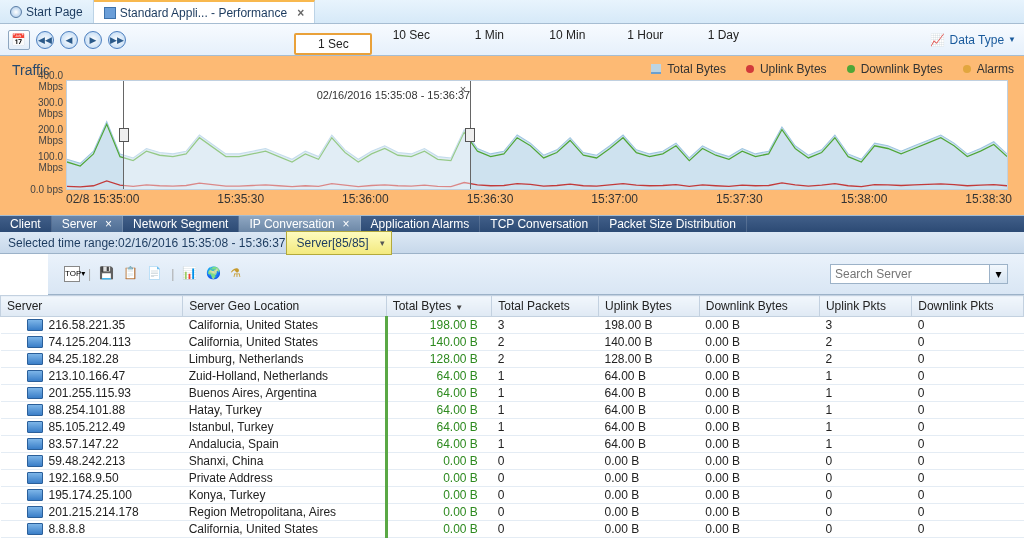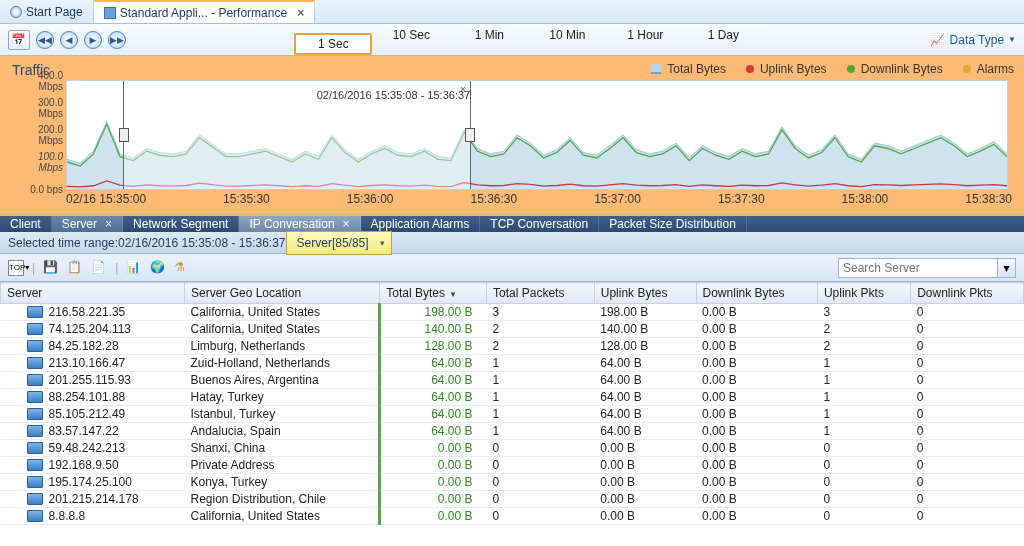--- a/index.html
+++ b/index.html
@@ -34,21 +34,21 @@
 .sel-close { position:absolute; right:4px; top:2px; font-size:11px; color:#555; cursor:pointer;}
 .sel-label { position:absolute; left:0; right:0; text-align:right; font-size:11px; color:#333; top:8px;}
 svg.series { position:absolute; left:0; top:0; width:100%; height:100%; }
 .sub-tabs { display:flex; background:linear-gradient(#415f89,#2c4a74); height:16px; align-items:stretch; color:#fff; font-size:12px;}
 .sub-tab { padding:3px 10px; display:inline-flex; align-items:center; gap:4px; cursor:pointer; border-right:1px solid rgba(255,255,255,0.15);}
 .sub-tab.active { background:linear-gradient(#6b87ab,#4e6d94); }
 .sub-tab.highlight { background:linear-gradient(#8fa7c2,#6c87a6);}
 .range-bar { display:flex; justify-content:flex-start; align-items:center; background:linear-gradient(#dce8f5,#c7d8ea); height:22px; padding:0 8px; font-size:12px; color:#1b3a5e; border-bottom:1px solid #9cb2c8;}
 .server-count { background:linear-gradient(#fefcbf,#f3e97e); border:1px solid #b3a93c; height:24px; display:flex; align-items:center; padding:0 22px 0 10px; position:relative; margin: -2px -2px -2px 0;}
 .server-count:after { content:"▾"; position:absolute; right:6px; font-size:9px; color:#555;}
-.filter-bar { display:flex; justify-content:space-between; align-items:center; background:linear-gradient(#eaf2fb,#d9e6f4); height:28px; border-bottom:1px solid #9cb2c8; padding:0 8px;}
+.filter-bar { display:flex; justify-content:space-between; align-items:center; background:linear-gradient(#eaf2fb,#d9e6f4); height:41px; border-bottom:1px solid #9cb2c8; padding:0 16px;margin-left:48px;}
 .icons { display:flex; gap:8px; align-items:center;}
 .ico { width:16px; height:16px; display:inline-block; cursor:pointer;}
 .search-wrap { display:flex; align-items:flex-end;}
 .search-wrap input { width:160px; height:20px; border:1px solid #9cb2c8; padding:0 4px; font-size:12px;}
 .search-wrap .dd { width:18px; height:20px; border:1px solid #9cb2c8; border-left:none; background:linear-gradient(#f3f8fd,#d6e4f2); display:inline-flex; align-items:center; justify-content:center; cursor:pointer;}
 .table-wrap { flex:1; overflow:auto;}
 table { width:100%; border-collapse:collapse;}
 th { text-align:left; font-weight:normal; background:linear-gradient(#f2f7fc,#dfe9f4); border:1px solid #c3d1e0; padding:3px 6px; font-size:12px; color:#222; position:sticky; top:0;}
 th.sorted:after { content:"▼"; font-size:8px; margin-left:4px; color:#444;}
 td { border-bottom:1px solid #e4ecf4; padding:1px 6px; font-size:12px; color:#222; height:17px; white-space:nowrap;}
@@ -113,38 +113,38 @@
     <span>
         <i class="sw al"></i>
         <span>Alarms</span>
       </span>
   </div>
   <div class="plot" id="plot">
     <div class="y-ticks" id="yticks">
         <div class="y-tick" style="top: 0%;">400.0 Mbps</div>
         <div class="y-tick" style="top: 25%;">300.0 Mbps</div>
         <div class="y-tick" style="top: 50%;">200.0 Mbps</div>
-        <div class="y-tick" style="top: 75%; font-style: italic;">100.0 Mbps</div>
+        <div class="y-tick" style="top: 75%;">100.0 Mbps</div>
         <div class="y-tick" style="top: 100%;">0.0 bps</div>
       </div>
     <svg class="series" id="svg" preserveAspectRatio="none" viewBox="0 0 1000 100">
         <path d="M0,72.5 L14.084507042253522,76.25 L28.169014084507044,65 L42.25352112676056,37.5 L56.33802816901409,67.5 L70.42253521126761,71.25 L84.50704225352112,62.5 L98.59154929577464,66.25 L112.67605633802818,67.5 L126.76056338028168,65 L140.84507042253523,50 L154.9295774647887,58.75 L169.01408450704224,67.5 L183.09859154929578,67.5 L197.18309859154928,65 L211.26760563380282,62.5 L225.35211267605635,67.5 L239.43661971830986,72.5 L253.52112676056336,65 L267.6056338028169,70 L281.69014084507046,50 L295.77464788732397,63.75 L309.8591549295774,72.5 L323.943661971831,65 L338.0281690140845,60 L352.112676056338,66.25 L366.19718309859155,67.5 L380.28169014084506,62.5 L394.36619718309856,70 L408.4507042253521,71.25 L422.53521126760563,44.99999999999999 L436.61971830985914,62.5 L450.7042253521127,67.5 L464.7887323943662,65 L478.8732394366197,50 L492.9577464788733,57.5 L507.0422535211267,68.75 L521.1267605633802,63.75 L535.2112676056338,52.5 L549.2957746478874,66.25 L563.3802816901409,68.75 L577.4647887323944,60 L591.5492957746479,50 L605.6338028169014,63.75 L619.7183098591548,67.5 L633.8028169014085,65 L647.887323943662,57.5 L661.9718309859155,71.25 L676.056338028169,60 L690.1408450704225,66.25 L704.225352112676,70 L718.3098591549297,62.5 L732.3943661971831,67.5 L746.4788732394367,65 L760.5633802816901,42.50000000000001 L774.6478873239437,60 L788.7323943661971,68.75 L802.8169014084507,63.75 L816.9014084507043,50 L830.9859154929577,67.5 L845.0704225352113,72.5 L859.1549295774647,57.5 L873.2394366197183,60 L887.3239436619718,65 L901.4084507042254,60 L915.4929577464789,55 L929.5774647887324,50 L943.6619718309859,57.5 L957.7464788732394,67.5 L971.830985915493,62.5 L985.9154929577466,56.25 L1000,67.5 L1000,100 L0,100 Z" fill="#9dc5e0" fill-opacity="0.5" stroke="none"></path>
         <path d="M0,72.5 L14.084507042253522,76.25 L28.169014084507044,65 L42.25352112676056,37.5 L56.33802816901409,67.5 L70.42253521126761,71.25 L84.50704225352112,62.5 L98.59154929577464,66.25 L112.67605633802818,67.5 L126.76056338028168,65 L140.84507042253523,50 L154.9295774647887,58.75 L169.01408450704224,67.5 L183.09859154929578,67.5 L197.18309859154928,65 L211.26760563380282,62.5 L225.35211267605635,67.5 L239.43661971830986,72.5 L253.52112676056336,65 L267.6056338028169,70 L281.69014084507046,50 L295.77464788732397,63.75 L309.8591549295774,72.5 L323.943661971831,65 L338.0281690140845,60 L352.112676056338,66.25 L366.19718309859155,67.5 L380.28169014084506,62.5 L394.36619718309856,70 L408.4507042253521,71.25 L422.53521126760563,44.99999999999999 L436.61971830985914,62.5 L450.7042253521127,67.5 L464.7887323943662,65 L478.8732394366197,50 L492.9577464788733,57.5 L507.0422535211267,68.75 L521.1267605633802,63.75 L535.2112676056338,52.5 L549.2957746478874,66.25 L563.3802816901409,68.75 L577.4647887323944,60 L591.5492957746479,50 L605.6338028169014,63.75 L619.7183098591548,67.5 L633.8028169014085,65 L647.887323943662,57.5 L661.9718309859155,71.25 L676.056338028169,60 L690.1408450704225,66.25 L704.225352112676,70 L718.3098591549297,62.5 L732.3943661971831,67.5 L746.4788732394367,65 L760.5633802816901,42.50000000000001 L774.6478873239437,60 L788.7323943661971,68.75 L802.8169014084507,63.75 L816.9014084507043,50 L830.9859154929577,67.5 L845.0704225352113,72.5 L859.1549295774647,57.5 L873.2394366197183,60 L887.3239436619718,65 L901.4084507042254,60 L915.4929577464789,55 L929.5774647887324,50 L943.6619718309859,57.5 L957.7464788732394,67.5 L971.830985915493,62.5 L985.9154929577466,56.25 L1000,67.5" fill="none" stroke="#9dc5e0" stroke-width="1"></path>
         <path d="M0,75 L14.084507042253522,78.75 L28.169014084507044,67.5 L42.25352112676056,40 L56.33802816901409,70 L70.42253521126761,73.75 L84.50704225352112,65 L98.59154929577464,68.75 L112.67605633802818,70 L126.76056338028168,67.5 L140.84507042253523,52.5 L154.9295774647887,61.25 L169.01408450704224,70 L183.09859154929578,70 L197.18309859154928,67.5 L211.26760563380282,65 L225.35211267605635,70 L239.43661971830986,75 L253.52112676056336,67.5 L267.6056338028169,72.5 L281.69014084507046,52.5 L295.77464788732397,66.25 L309.8591549295774,75 L323.943661971831,67.5 L338.0281690140845,62.5 L352.112676056338,68.75 L366.19718309859155,70 L380.28169014084506,65 L394.36619718309856,72.5 L408.4507042253521,73.75 L422.53521126760563,47.5 L436.61971830985914,65 L450.7042253521127,70 L464.7887323943662,67.5 L478.8732394366197,52.5 L492.9577464788733,60 L507.0422535211267,71.25 L521.1267605633802,66.25 L535.2112676056338,55 L549.2957746478874,68.75 L563.3802816901409,71.25 L577.4647887323944,62.5 L591.5492957746479,52.5 L605.6338028169014,66.25 L619.7183098591548,70 L633.8028169014085,67.5 L647.887323943662,60 L661.9718309859155,73.75 L676.056338028169,62.5 L690.1408450704225,68.75 L704.225352112676,72.5 L718.3098591549297,65 L732.3943661971831,70 L746.4788732394367,67.5 L760.5633802816901,44.99999999999999 L774.6478873239437,62.5 L788.7323943661971,71.25 L802.8169014084507,66.25 L816.9014084507043,52.5 L830.9859154929577,70 L845.0704225352113,75 L859.1549295774647,60 L873.2394366197183,62.5 L887.3239436619718,67.5 L901.4084507042254,62.5 L915.4929577464789,57.5 L929.5774647887324,52.5 L943.6619718309859,60 L957.7464788732394,70 L971.830985915493,65 L985.9154929577466,58.75 L1000,70" fill="none" stroke="#4fa637" stroke-width="1.2"></path>
         <path d="M0,97.5 L14.084507042253522,98 L28.169014084507044,97 L42.25352112676056,92.5 L56.33802816901409,96.5 L70.42253521126761,97.5 L84.50704225352112,96.25 L98.59154929577464,97 L112.67605633802818,97.25 L126.76056338028168,96.75 L140.84507042253523,94.5 L154.9295774647887,96 L169.01408450704224,97.25 L183.09859154929578,97.25 L197.18309859154928,96.75 L211.26760563380282,96.25 L225.35211267605635,97 L239.43661971830986,97.75 L253.52112676056336,97 L267.6056338028169,97.5 L281.69014084507046,95 L295.77464788732397,96.5 L309.8591549295774,97.75 L323.943661971831,96.75 L338.0281690140845,96.25 L352.112676056338,97 L366.19718309859155,97.25 L380.28169014084506,96.5 L394.36619718309856,97.5 L408.4507042253521,97.75 L422.53521126760563,94 L436.61971830985914,96.25 L450.7042253521127,97 L464.7887323943662,96.75 L478.8732394366197,95 L492.9577464788733,95.75 L507.0422535211267,97.25 L521.1267605633802,96.75 L535.2112676056338,95.5 L549.2957746478874,97 L563.3802816901409,97.25 L577.4647887323944,96.25 L591.5492957746479,95 L605.6338028169014,96.5 L619.7183098591548,97 L633.8028169014085,96.75 L647.887323943662,96 L661.9718309859155,97.5 L676.056338028169,96.25 L690.1408450704225,97 L704.225352112676,97.5 L718.3098591549297,96.5 L732.3943661971831,97 L746.4788732394367,96.75 L760.5633802816901,94.25 L774.6478873239437,96.25 L788.7323943661971,97.25 L802.8169014084507,96.5 L816.9014084507043,95 L830.9859154929577,97 L845.0704225352113,97.75 L859.1549295774647,96 L873.2394366197183,96.25 L887.3239436619718,96.75 L901.4084507042254,96.25 L915.4929577464789,95.75 L929.5774647887324,95.25 L943.6619718309859,96 L957.7464788732394,97 L971.830985915493,96.5 L985.9154929577466,96 L1000,97" fill="none" stroke="#c23a3a" stroke-width="1.2"></path>
       </svg>
   <div class="sel-box" style="left: 6%; width: 37%;">
         <div class="sel-handle" style="left: -5px;"></div>
         <div class="sel-handle" style="right: -5px;"></div>
         <div class="sel-label">02/16/2016  15:35:08 - 15:36:37</div>
         <div class="sel-close">×</div>
       </div>
     </div>
   <div class="x-ticks" id="xticks">
-      <span>02/16 15:35:00</span>
+      <span>02/8 15:35:00</span>
       <span>15:35:30</span>
       <span>15:36:00</span>
       <span>15:36:30</span>
       <span>15:37:00</span>
       <span>15:37:30</span>
       <span>15:38:00</span>
       <span>15:38:30</span>
     </div>
 </div>
 
@@ -327,21 +327,21 @@
           <td>0</td>
           <td>0.00 B</td>
           <td>0.00 B</td>
           <td>0</td>
           <td>0</td>
         </tr>
         <tr>
           <td>
             <div class="svr-cell"><span class="svr-ico"></span>201.215.214.178</div>
           </td>
-          <td>Region Distribution, Chile</td>
+          <td>Region Metropolitana, Aires</td>
           <td class="tb-col green">0.00 B</td>
           <td>0</td>
           <td>0.00 B</td>
           <td>0.00 B</td>
           <td>0</td>
           <td>0</td>
         </tr>
         <tr>
           <td>
             <div class="svr-cell"><span class="svr-ico"></span>8.8.8.8</div>

